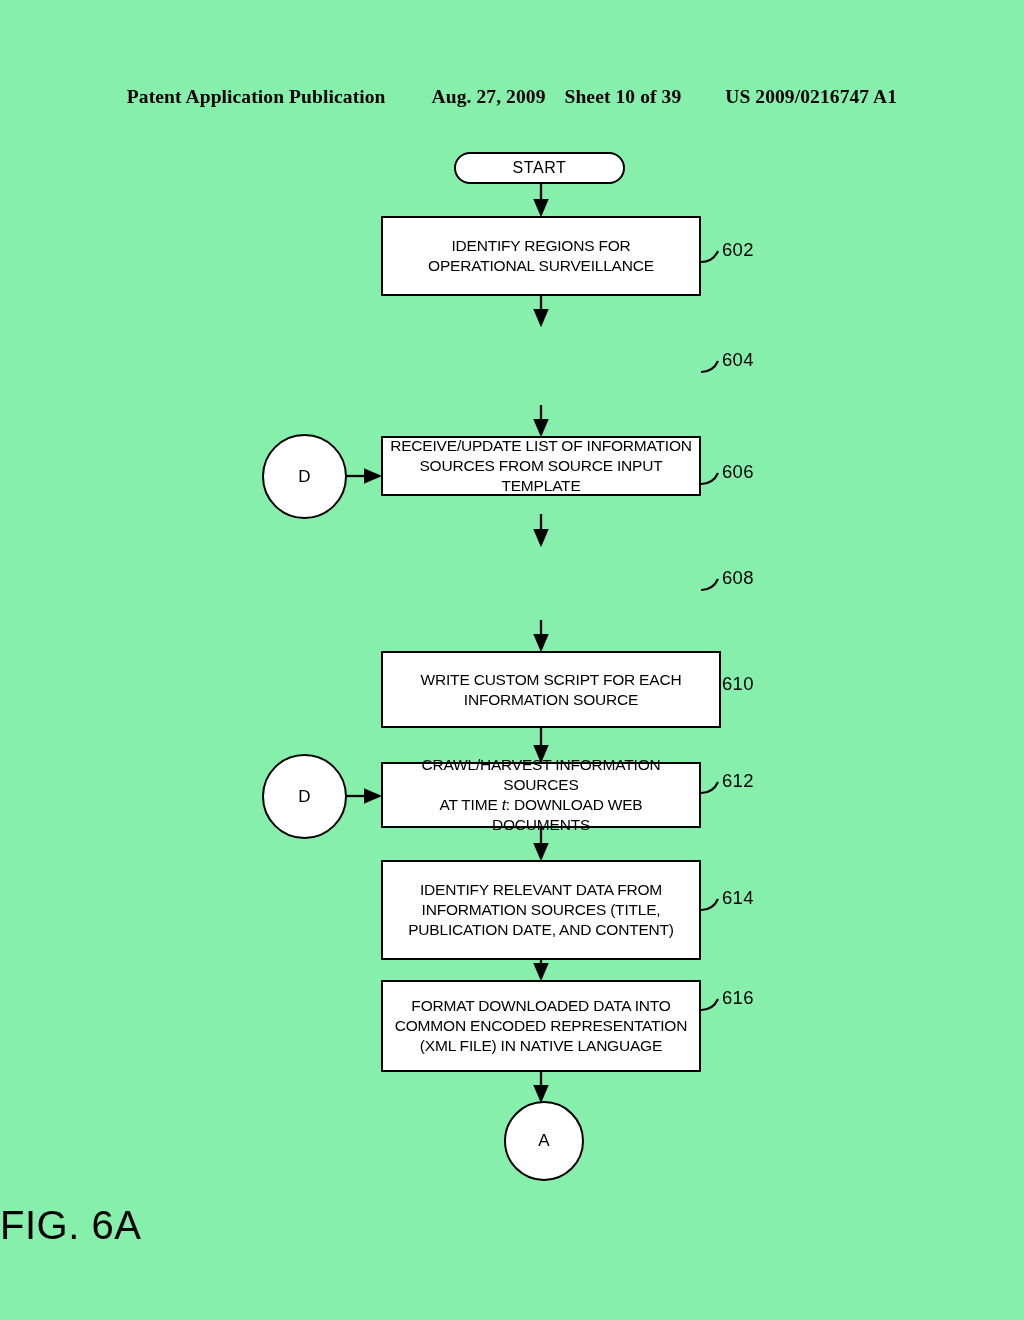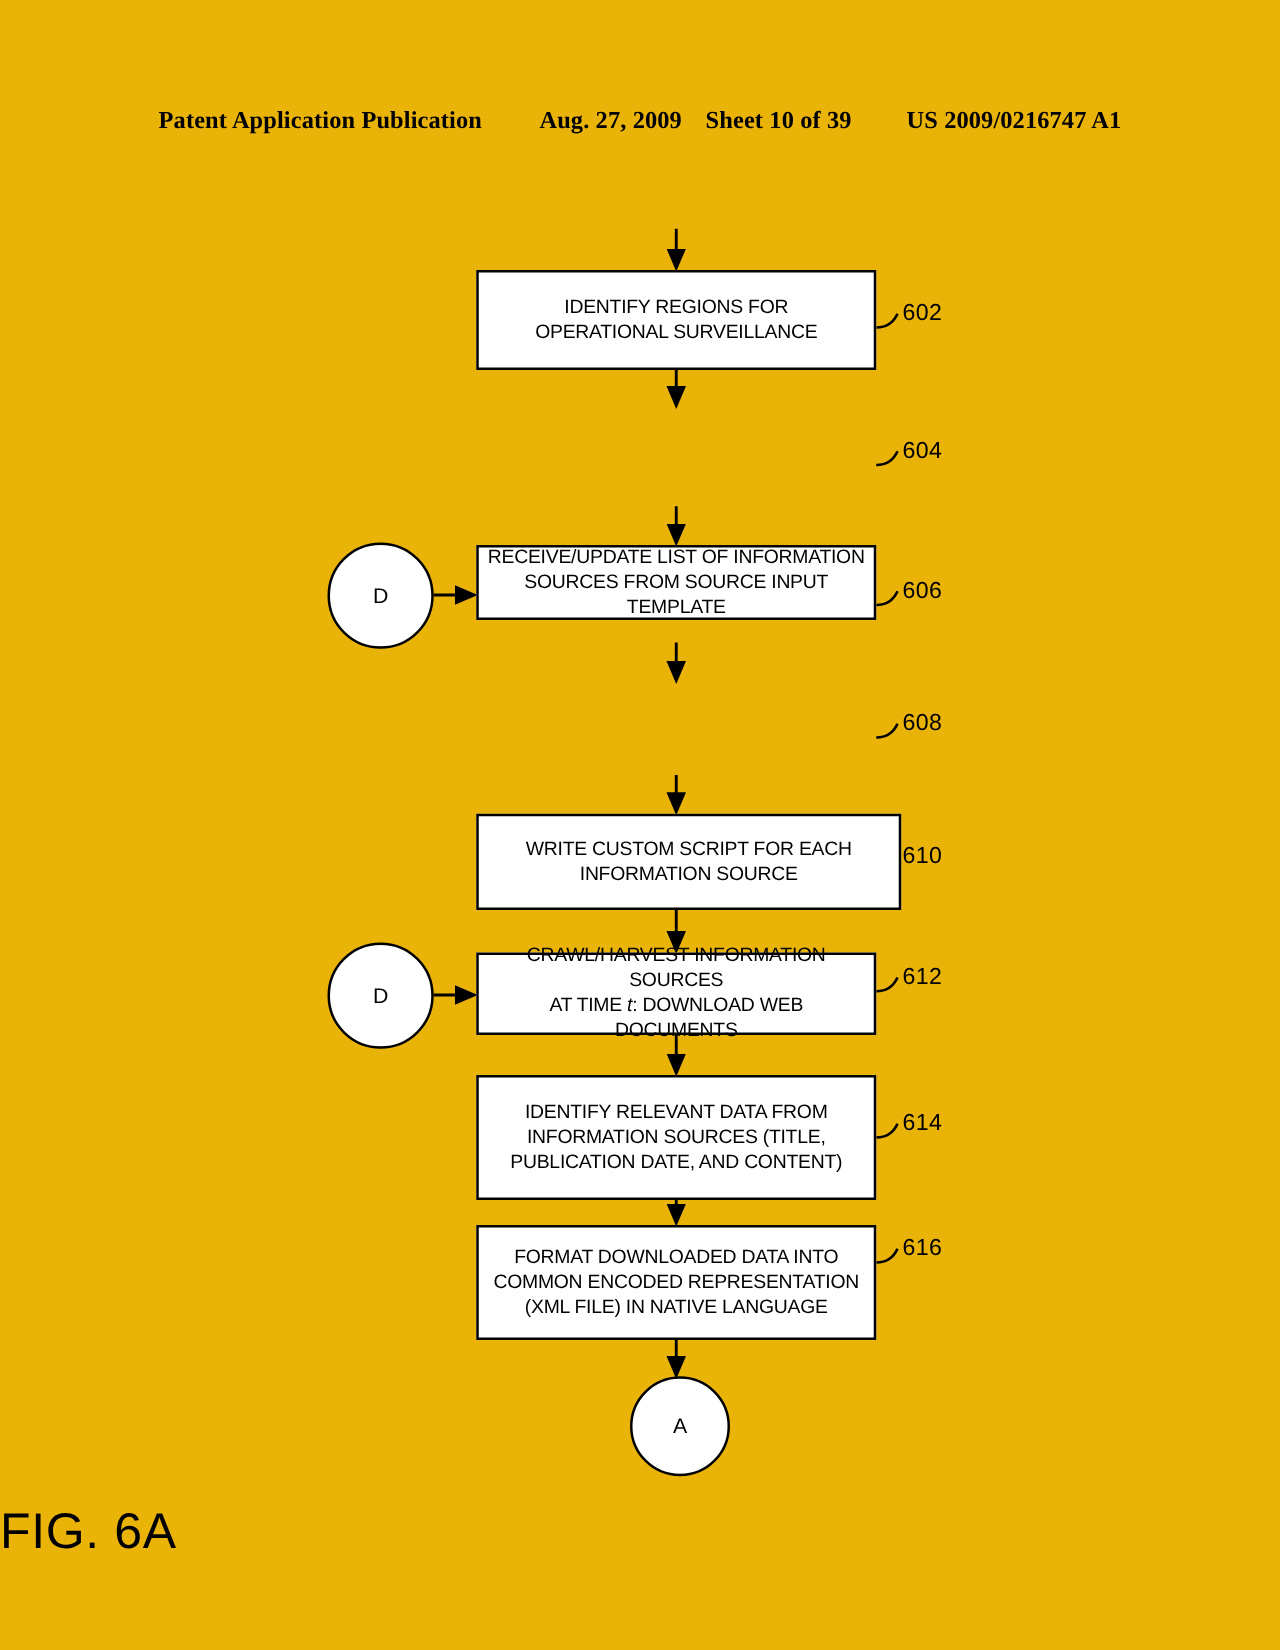--- a/index.html
+++ b/index.html
@@ -9,21 +9,21 @@
     background: #ffffff;
   }
   body {
     font-family: "Liberation Sans", sans-serif;
     color: #000000;
   }
   #page {
     position: relative;
     width: 1024px;
     height: 1320px;
-    background: #eab308;
+    background: #86efac;
     overflow: hidden;
   }
 
   
   #pub-header {
     position: absolute;
     left: 0;
     top: 86px;
     width: 1024px;
     text-align: center;
@@ -164,20 +164,23 @@
         <path d="M701 372 Q 713 372 718 361"></path>
         <path d="M701 484 Q 713 484 718 473"></path>
         <path d="M701 590 Q 713 590 718 579"></path>
         <path d="M701 696 Q 713 696 718 685"></path>
         <path d="M701 793 Q 713 793 718 782"></path>
         <path d="M701 910 Q 713 910 718 899"></path>
         <path d="M701 1010 Q 713 1010 718 999"></path>
       </g>
     </svg>
 
+    <div class="node terminal" style="left:454px; top:152px; width:171px; height:32px;">
+      <span class="txt">START</span>
+    </div>
 
     <div class="node" style="left:381px; top:216px; width:320px; height:80px;">
       <span class="txt">IDENTIFY REGIONS FOR
 OPERATIONAL SURVEILLANCE</span>
     </div>
     <div class="ref" style="left:722px; top:239px;">602</div>
 
     <div class="ref" style="left:722px; top:349px;">604</div>
 
     <div class="node connector" style="left:262px; top:434px; width:85px; height:85px;">

